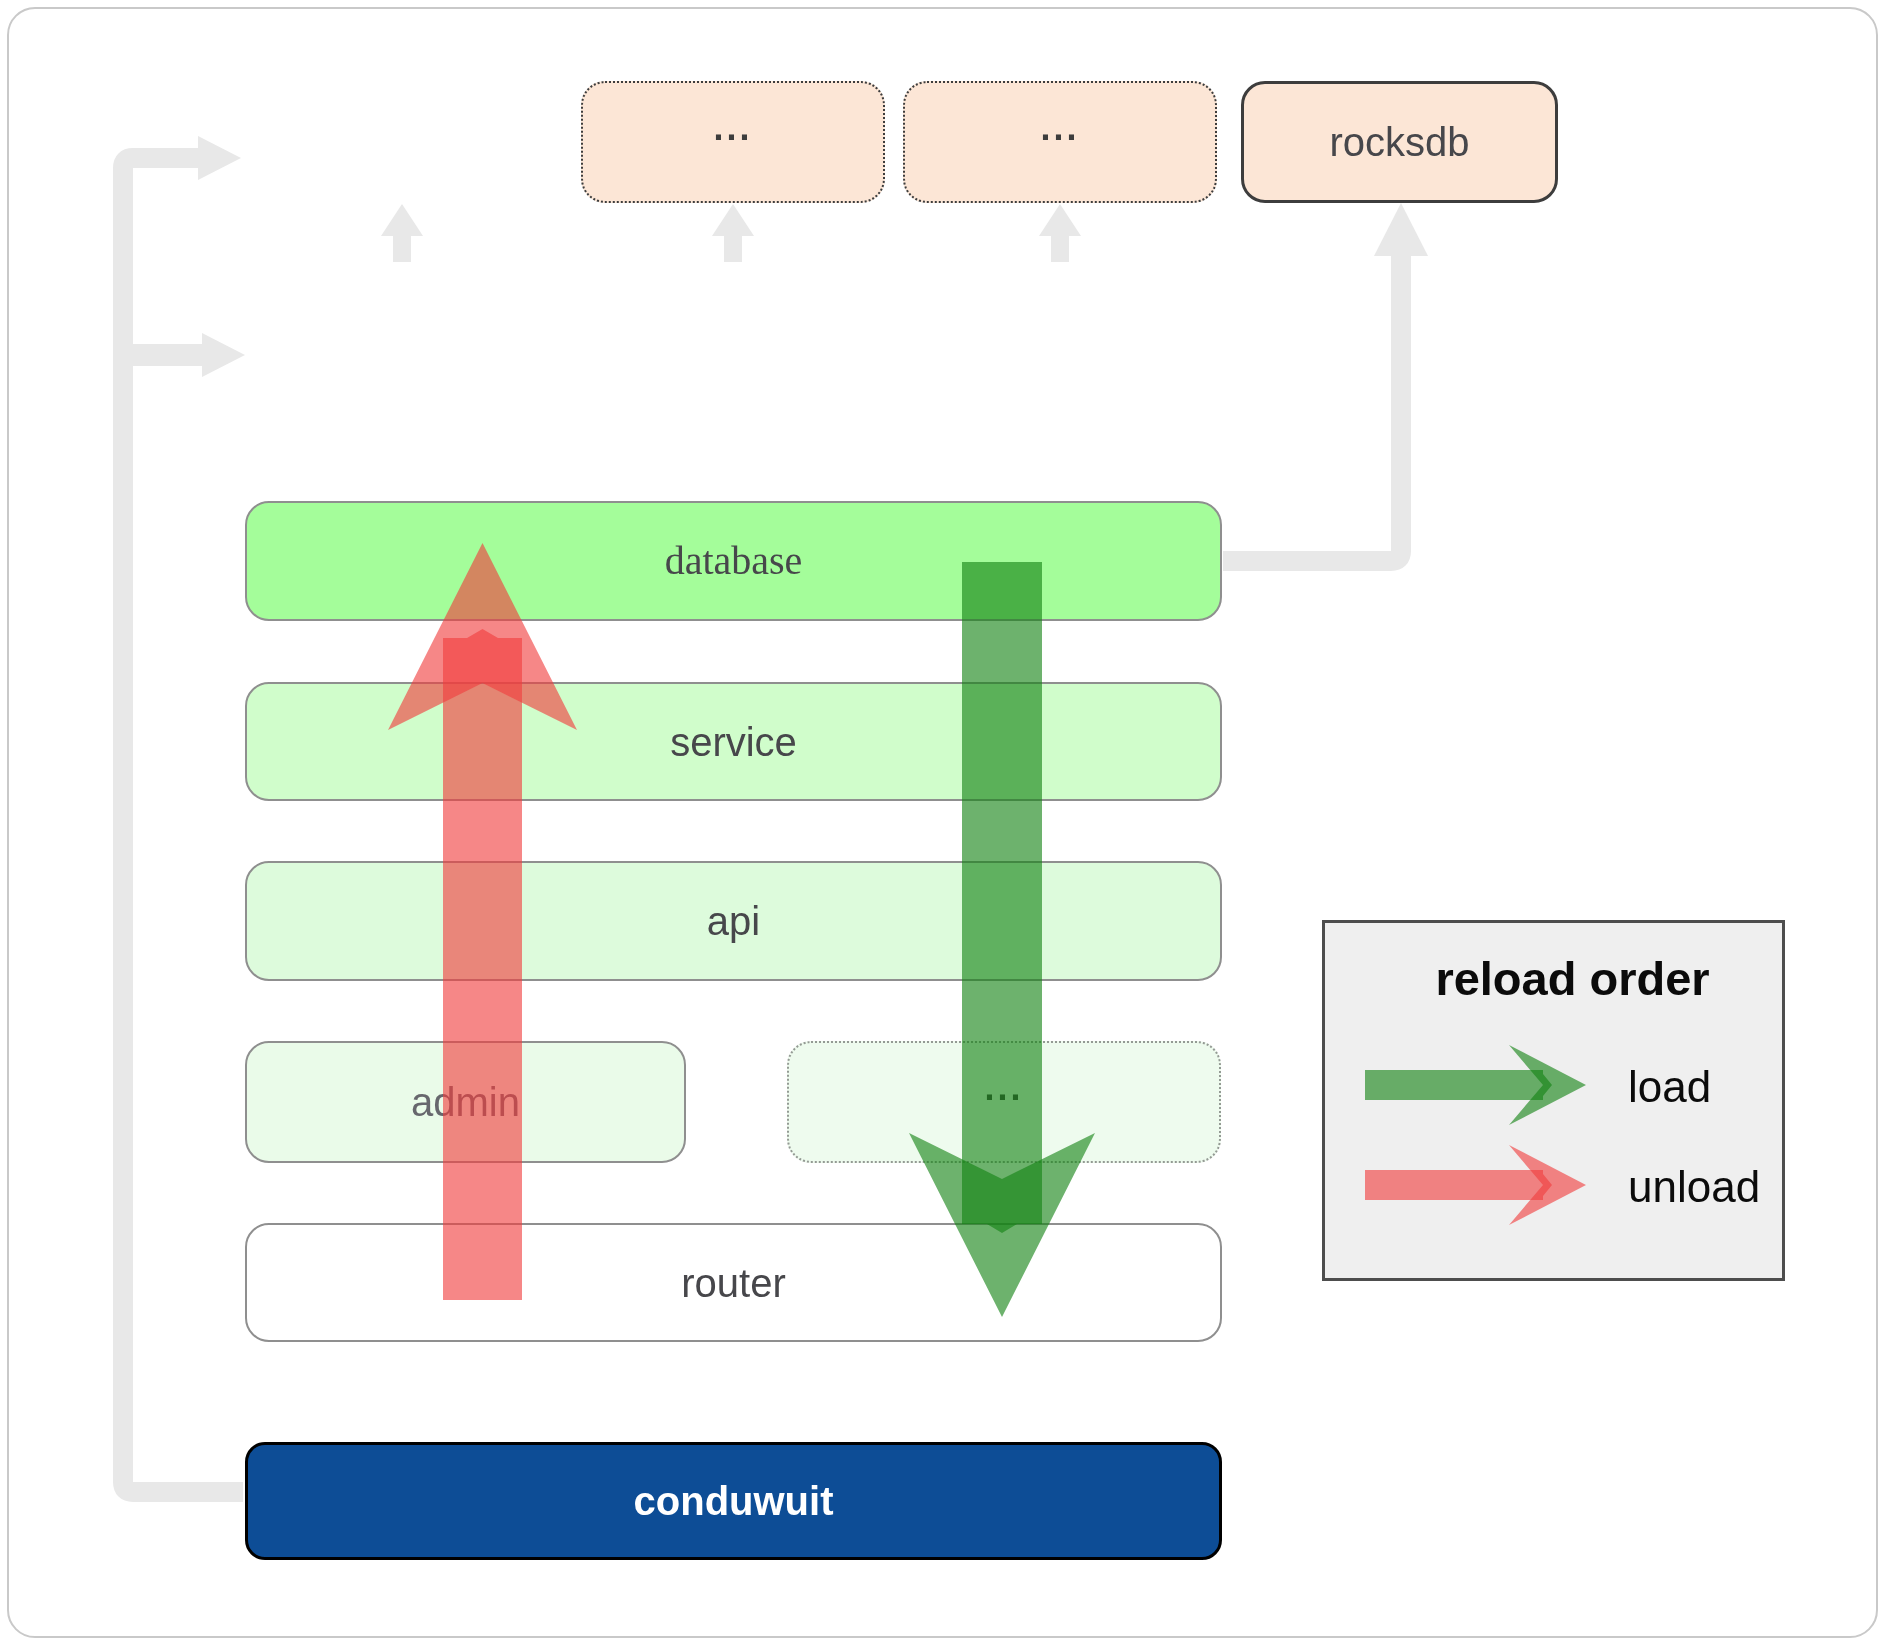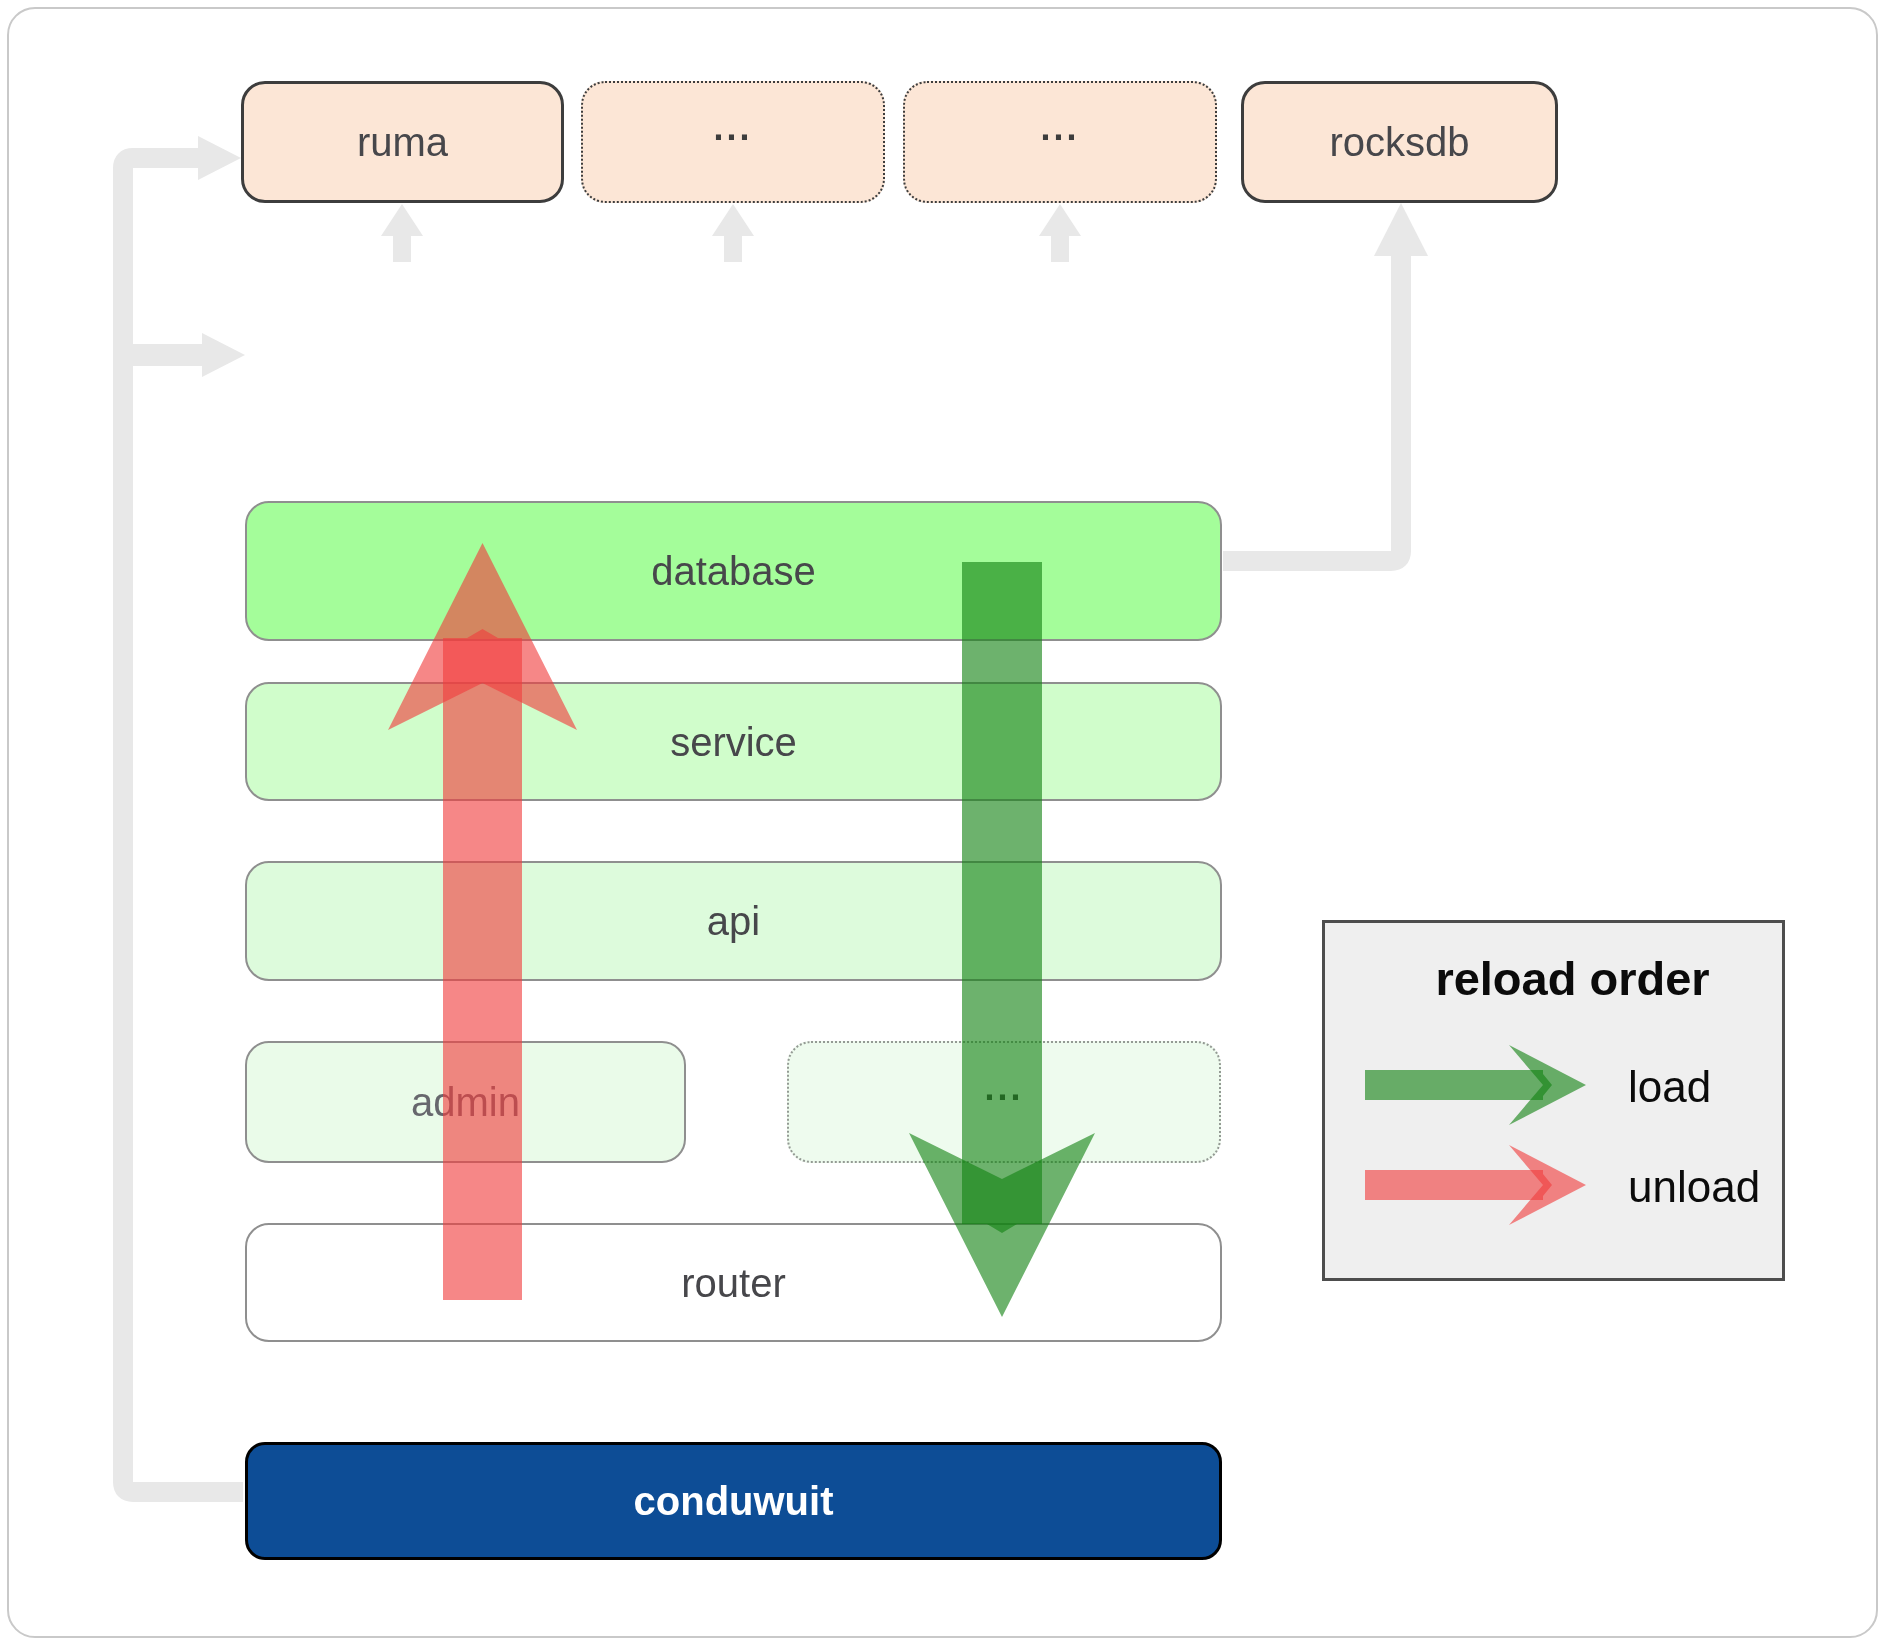--- a/index.html
+++ b/index.html
@@ -20,21 +20,21 @@
     font-size:40px;color:#47474b;
   }
   .node .lbl{line-height:1;}
   
   .n-ruma    {left:241px;top:81px;width:323px;height:122px;background:var(--peach);border:3px solid #3d3d3d;}
   .n-dep2    {left:581px;top:81px;width:304px;height:122px;background:var(--peach);border:2px dotted #3d3d3d;}
   .n-dep3    {left:903px;top:81px;width:314px;height:122px;background:var(--peach);border:2px dotted #3d3d3d;}
   .n-rocksdb {left:1241px;top:81px;width:317px;height:122px;background:var(--peach);border:3px solid #3d3d3d;}
   
   .n-core    {left:245px;top:262px;width:977px;height:184px;background:var(--core-blue);border:2.5px solid #8f8f8f;}
-  .n-database{left:245px;top:501px;width:977px;height:140px;background:var(--db-green);border:2.5px solid #8f8f8f;}
+  .n-database{left:245px;top:501px;width:977px;height:120px;background:var(--db-green);border:2.5px solid #8f8f8f;font-family:Liberation Serif, serif;}
   .n-service {left:245px;top:682px;width:977px;height:119px;background:var(--service-green);border:2.5px solid #8f8f8f;}
   .n-api     {left:245px;top:861px;width:977px;height:120px;background:var(--api-green);border:2.5px solid #8f8f8f;text-align:right;}
   .n-admin   {left:245px;top:1041px;width:441px;height:122px;background:var(--admin-green);border:2.5px solid #8f8f8f;color:var(--label-admin);}
   .n-workers {left:787px;top:1041px;width:434px;height:122px;background:var(--workers-green);border:2px dotted #949a94;}
   .n-router  {left:245px;top:1223px;width:977px;height:119px;background:#ffffff;border:2.5px solid #8f8f8f;}
   .n-conduwuit{left:245px;top:1442px;width:977px;height:118px;background:var(--conduwuit-blue);border:3px solid #000;
                border-radius:20px;color:#ffffff;font-weight:600;}
   .dots{font-weight:700;font-size:36px;letter-spacing:3px;color:#3d3d3d;transform:translateY(-14px);}
   
   .legend{
@@ -64,23 +64,20 @@
     <g style="fill:var(--connector-gray);">
       <polygon points="241,158 198,136 198,180"></polygon>
       <polygon points="245,355 202,333 202,377"></polygon>
       <polygon points="1401,203 1374,256 1428,256"></polygon>
       <polygon points="393,262 393,236 381,236 402,204 423,236 411,236 411,262"></polygon>
       <polygon points="724,262 724,236 712,236 733,204 754,236 742,236 742,262"></polygon>
       <polygon points="1051,262 1051,236 1039,236 1060,204 1081,236 1069,236 1069,262"></polygon>
     </g>
   </svg>
 
-  <div class="node n-ruma">
-    <span class="lbl">ruma</span>
-  </div>
   <div class="node n-dep2">
     <span class="dots">...</span>
   </div>
   <div class="node n-dep3">
     <span class="dots">...</span>
   </div>
   <div class="node n-rocksdb">
     <span class="lbl">rocksdb</span>
   </div>
 

